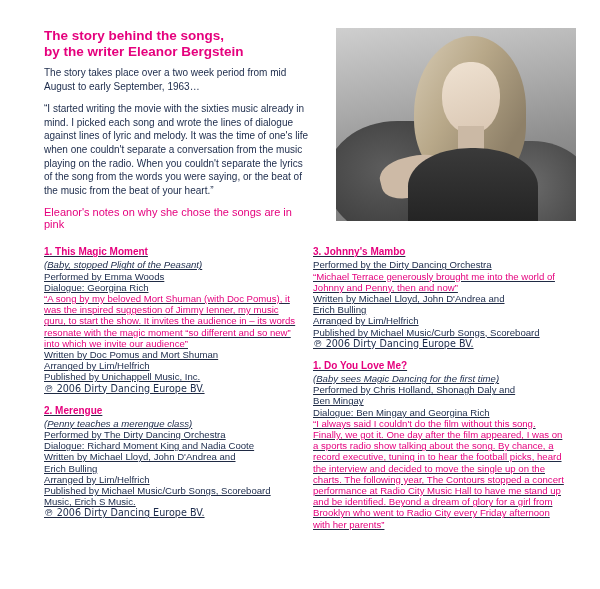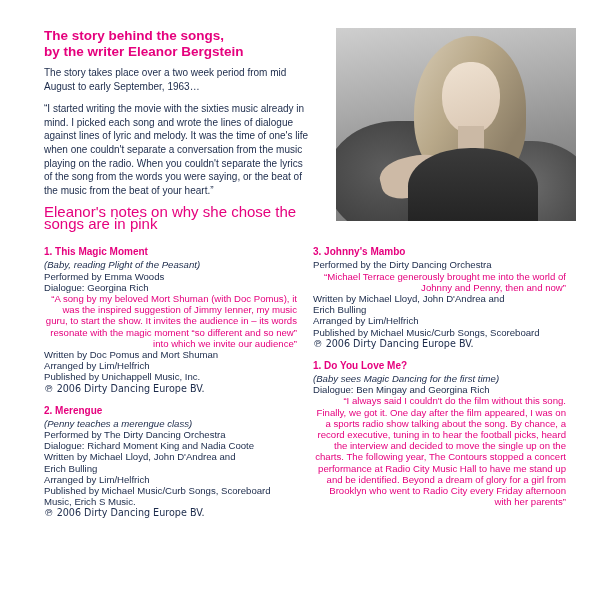--- a/index.html
+++ b/index.html
@@ -33,21 +33,21 @@
     width: 268px;
     font-size: 10px;
     line-height: 13.6px;
     color: #1b2a4a;
   }
   .intro p {
     margin: 0 0 9px 0;
   }
   .pinknote {
     color: #e5007d;
-    font-size: 15px;
+    font-size: 11px;
     line-height: 12px;
     width: 270px;
     margin: 2px 0 16px 0;
   }
   .photo {
     position: absolute;
     top: 28px;
     right: 24px;
     width: 240px;
     height: 193px;
@@ -120,20 +120,21 @@
     height: 40px;
     background: #cdbaa6;
     border-radius: 40% 50% 50% 40%;
     transform: rotate(-14deg);
   }
   .columns {
     position: relative;
     display: flex;
     gap: 16px;
     margin-top: 0;
+    text-decoration: underline;
   }
   .col {
     width: 253px;
     font-size: 9.6px;
     line-height: 11.2px;
     color: #1b2a4a;
   }
   .col.right {
     padding-top: 0;
   }
@@ -154,21 +155,20 @@
     line-height: 11.2px;
   }
   .line {
     font-size: 9.6px;
     line-height: 11.2px;
   }
   .quote {
     color: #e5007d;
     font-size: 9.6px;
     line-height: 11.2px;
-    text-align: right;
   }
   .symbol {
     font-family: "DejaVu Sans", sans-serif;
   }
 </style>
 </head>
 <body>
 
 <div class="page">
 
@@ -192,21 +192,21 @@
     <div class="arm"></div>
     <div class="body"></div>
   </div>
 
   <div class="columns">
 
     <div class="col left">
 
       <div class="track">
         <div class="track-title">1. This Magic Moment</div>
-        <div class="track-sub">(Baby, reading Plight of the Peasant)</div>
+        <div class="track-sub">(Baby, stopped Plight of the Peasant)</div>
         <div class="line">Performed by Emma Woods</div>
         <div class="line">Dialogue: Georgina Rich</div>
         <div class="quote">“A song by my beloved Mort Shuman (with Doc Pomus), it was the inspired suggestion of Jimmy Ienner, my music guru, to start the show. It invites the audience in – its words resonate with the magic moment “so different and so new” into which we invite our audience”</div>
         <div class="line">Written by Doc Pomus and Mort Shuman</div>
         <div class="line">Arranged by Lim/Helfrich</div>
         <div class="line">Published by Unichappell Music, Inc.</div>
         <div class="line symbol">℗ 2006 Dirty Dancing Europe BV.</div>
       </div>
 
       <div class="track">
@@ -233,20 +233,22 @@
         <div class="line">Written by Michael Lloyd, John D'Andrea and</div>
         <div class="line">Erich Bulling</div>
         <div class="line">Arranged by Lim/Helfrich</div>
         <div class="line">Published by Michael Music/Curb Songs, Scoreboard</div>
         <div class="line symbol">℗ 2006 Dirty Dancing Europe BV.</div>
       </div>
 
       <div class="track">
         <div class="track-title">1. Do You Love Me?</div>
         <div class="track-sub">(Baby sees Magic Dancing for the first time)</div>
+        <div class="line">Performed by Chris Holland, Shonagh Daly and</div>
+        <div class="line">Ben Mingay</div>
         <div class="line">Dialogue: Ben Mingay and Georgina Rich</div>
         <div class="quote">“I always said I couldn't do the film without this song. Finally, we got it. One day after the film appeared, I was on a sports radio show talking about the song. By chance, a record executive, tuning in to hear the football picks, heard the interview and decided to move the single up on the charts. The following year, The Contours stopped a concert performance at Radio City Music Hall to have me stand up and be identified. Beyond a dream of glory for a girl from Brooklyn who went to Radio City every Friday afternoon with her parents”</div>
       </div>
 
     </div>
 
   </div>
 
 </div>
 

